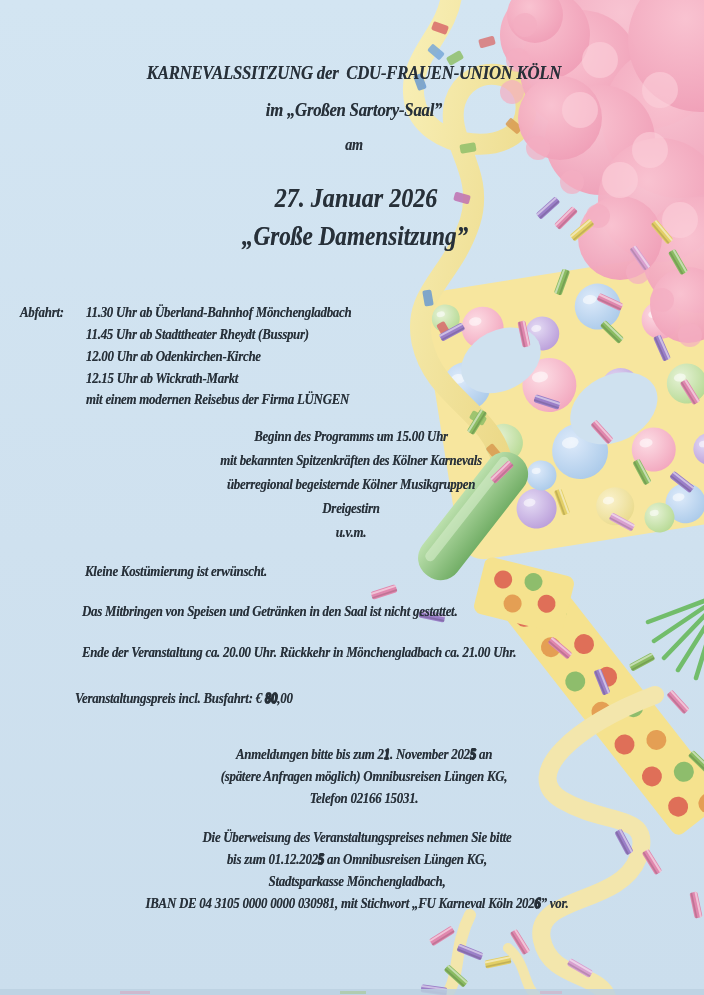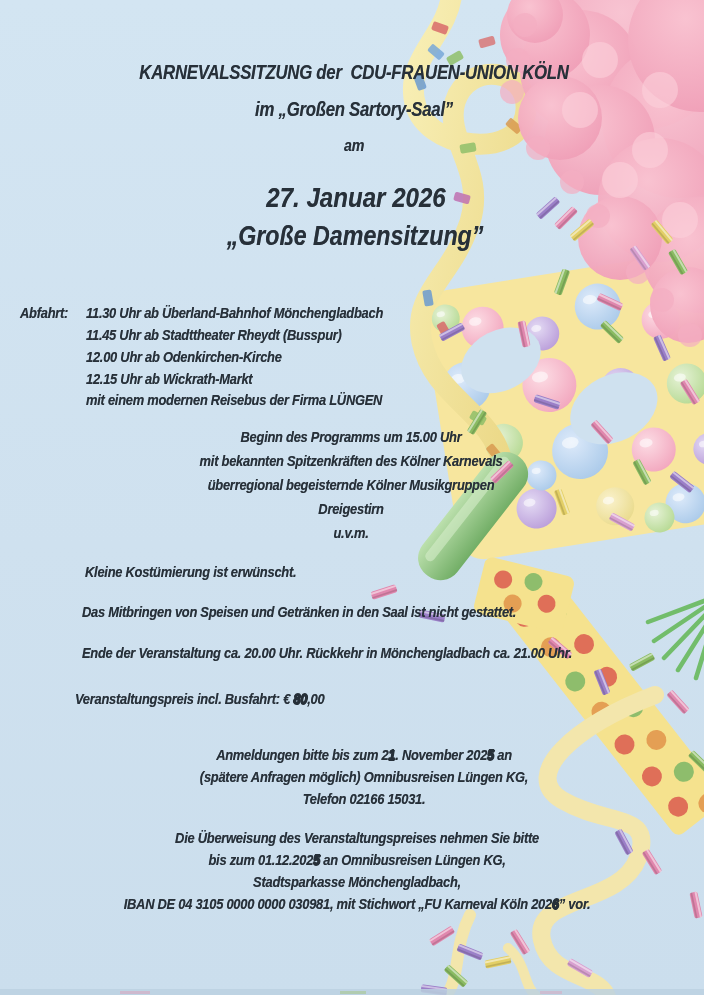--- a/index.html
+++ b/index.html
@@ -1,19 +1,19 @@
 <!DOCTYPE html>
 <html><head>
 <meta charset="utf-8">
 <style>
   html,body{margin:0;padding:0;}
   .page{
     position:relative;width:704px;height:995px;overflow:hidden;
     background:linear-gradient(180deg,#d3e5f2 0%,#cfe1ef 55%,#cbdeed 100%);
-    font-family:Liberation Sans, sans-serif;
+    font-family:Liberation Serif, serif;
   }
   svg.decor{position:absolute;left:0;top:0;z-index:1;}
   .txt{position:absolute;z-index:2;white-space:nowrap;font-style:italic;font-weight:bold;
        color:#273039;font-size:15px;letter-spacing:-0.3px;line-height:1;
        transform:scaleX(.86);transform-origin:0 50%;
        text-shadow:0 0 .4px rgba(39,48,57,.55);}
   .ctr{transform:translateX(-50%) scaleX(.86);transform-origin:50% 50%;}
   .h1{font-size:19.5px;}
   .h2{font-size:19.5px;}
   .h3{font-size:16.5px;}

